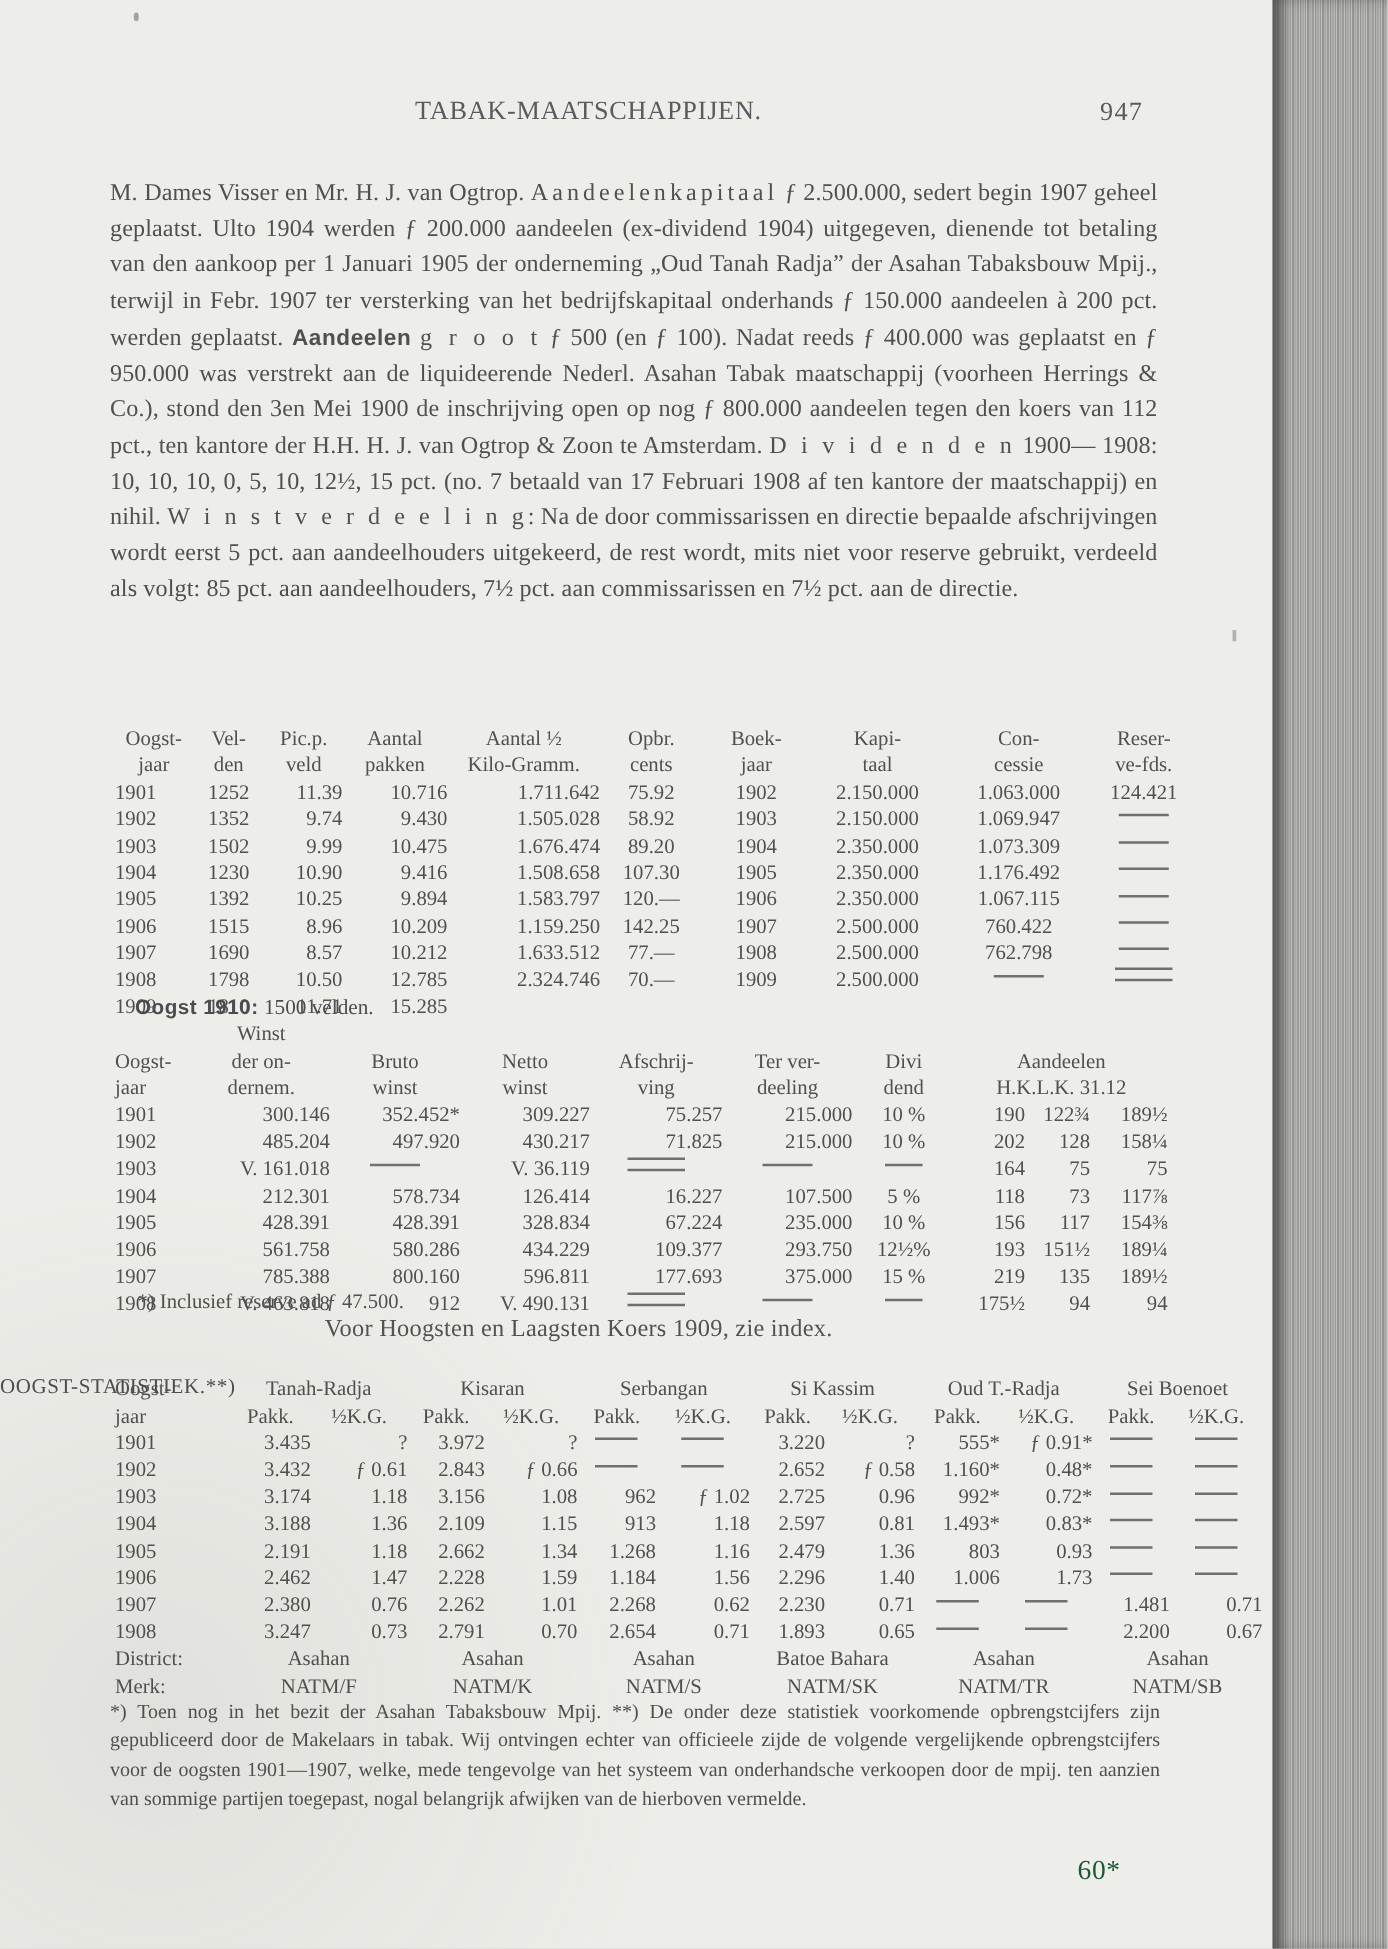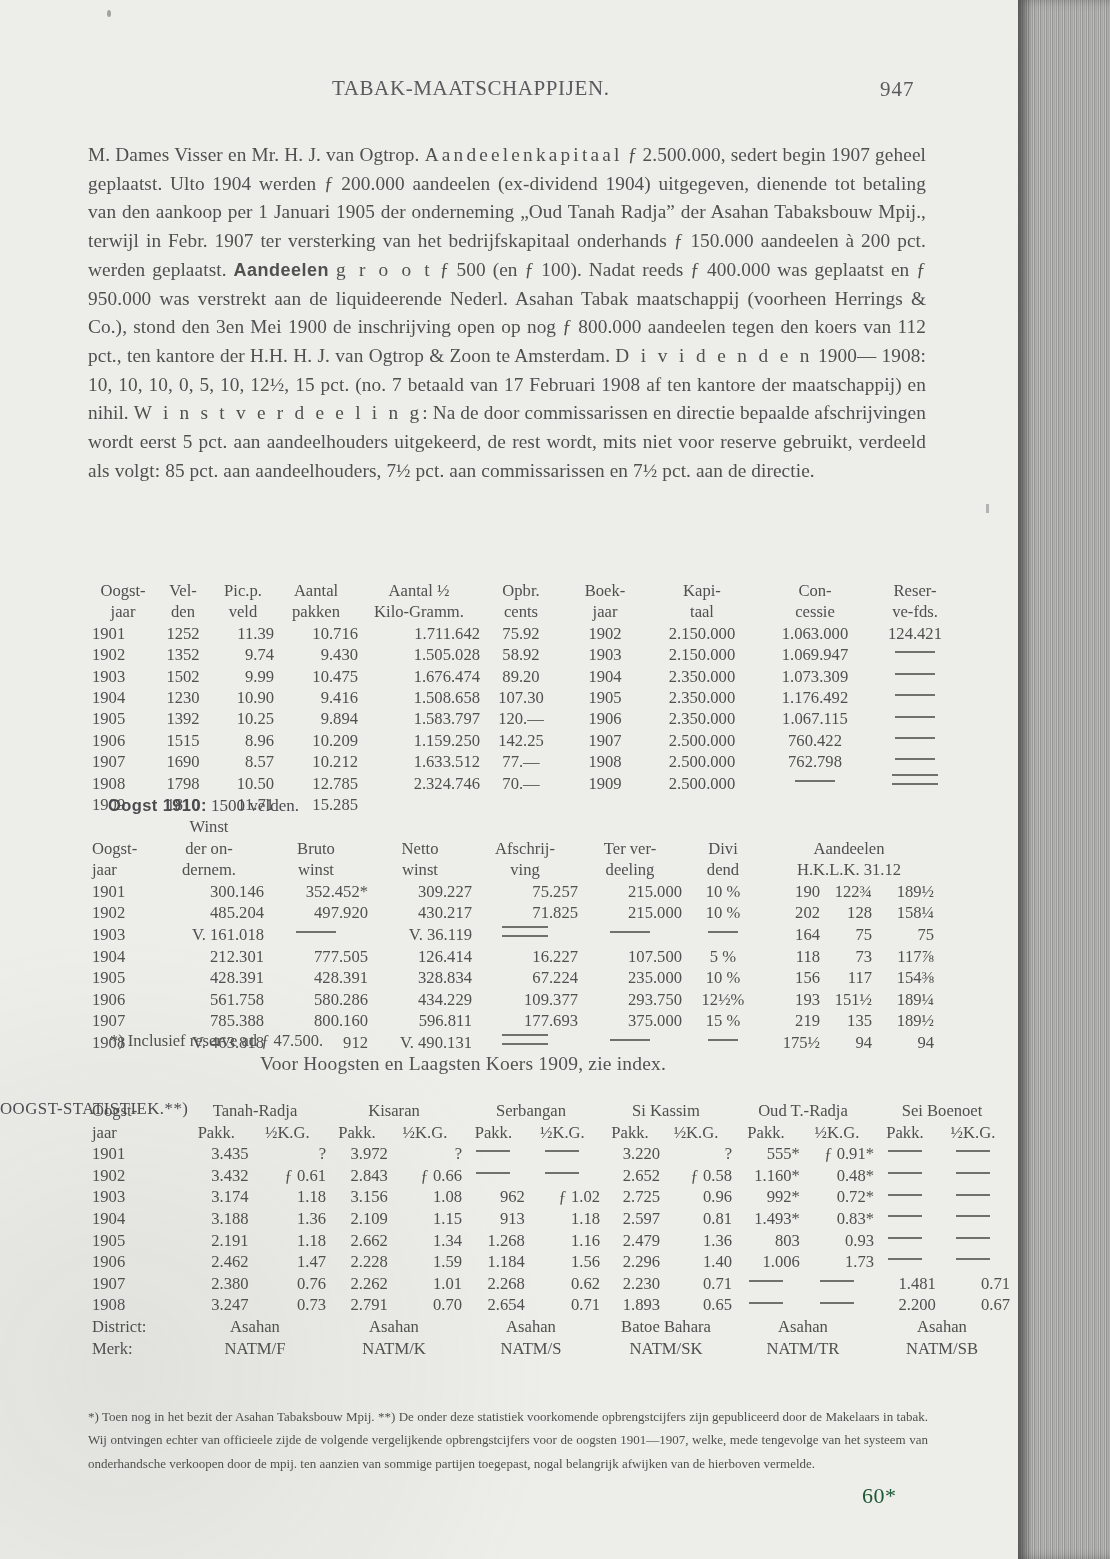--- a/index.html
+++ b/index.html
@@ -96,21 +96,21 @@
     font-size:19.5px;color:#4d4d4b;letter-spacing:.2px;padding-right:92px;
   }
   .stattitle{
     position:absolute;left:0;right:0;top:1085px;text-align:left;
     font-size:16.8px;color:#46464b;letter-spacing:.5px;padding-right:98px;margin-top:14px;
   }
   .tbl3{position:absolute;left:92px;top:1100px;}
   .tbl3 td,.tbl3 th{height:21.6px;line-height:21.6px;font-size:16.6px;}
   .footnote{
     position:absolute;left:88px;top:1358px;width:840px;
-    font-size:13px;line-height:23.4px;text-align:justify;color:#4a4a48;margin-top:47px;
+    font-size:16px;line-height:23.4px;text-align:justify;color:#4a4a48;
   }
   .sig{
     position:absolute;left:862px;top:1483px;font-size:22px;color:#14532d;letter-spacing:.5px;
   }
   
   .speck{position:absolute;left:107px;top:10px;width:4px;height:7px;background:#8d8d8b;border-radius:50%;opacity:.8;}
   .speck2{position:absolute;left:986px;top:504px;width:3px;height:9px;background:#9a9a98;opacity:.7;}
 </style>
 </head>
 <body>
@@ -344,21 +344,21 @@
           <td class="c"><span class="dash2"></span></td>
           <td class="c"><span class="dash"></span></td>
           <td class="c"><span class="dash" style="width:30px"></span></td>
           <td class="r">164</td>
           <td class="r">75</td>
           <td class="r">75</td>
         </tr>
       <tr>
           <td class="l">1904</td>
           <td class="r">212.301</td>
-          <td class="r">777.505</td>
+          <td class="r">578.734</td>
           <td class="r">126.414</td>
           <td class="r">16.227</td>
           <td class="r">107.500</td>
           <td class="c">5 %</td>
           <td class="r">118</td>
           <td class="r">73</td>
           <td class="r">117⅞</td>
         </tr>
       <tr>
           <td class="l">1905</td>

